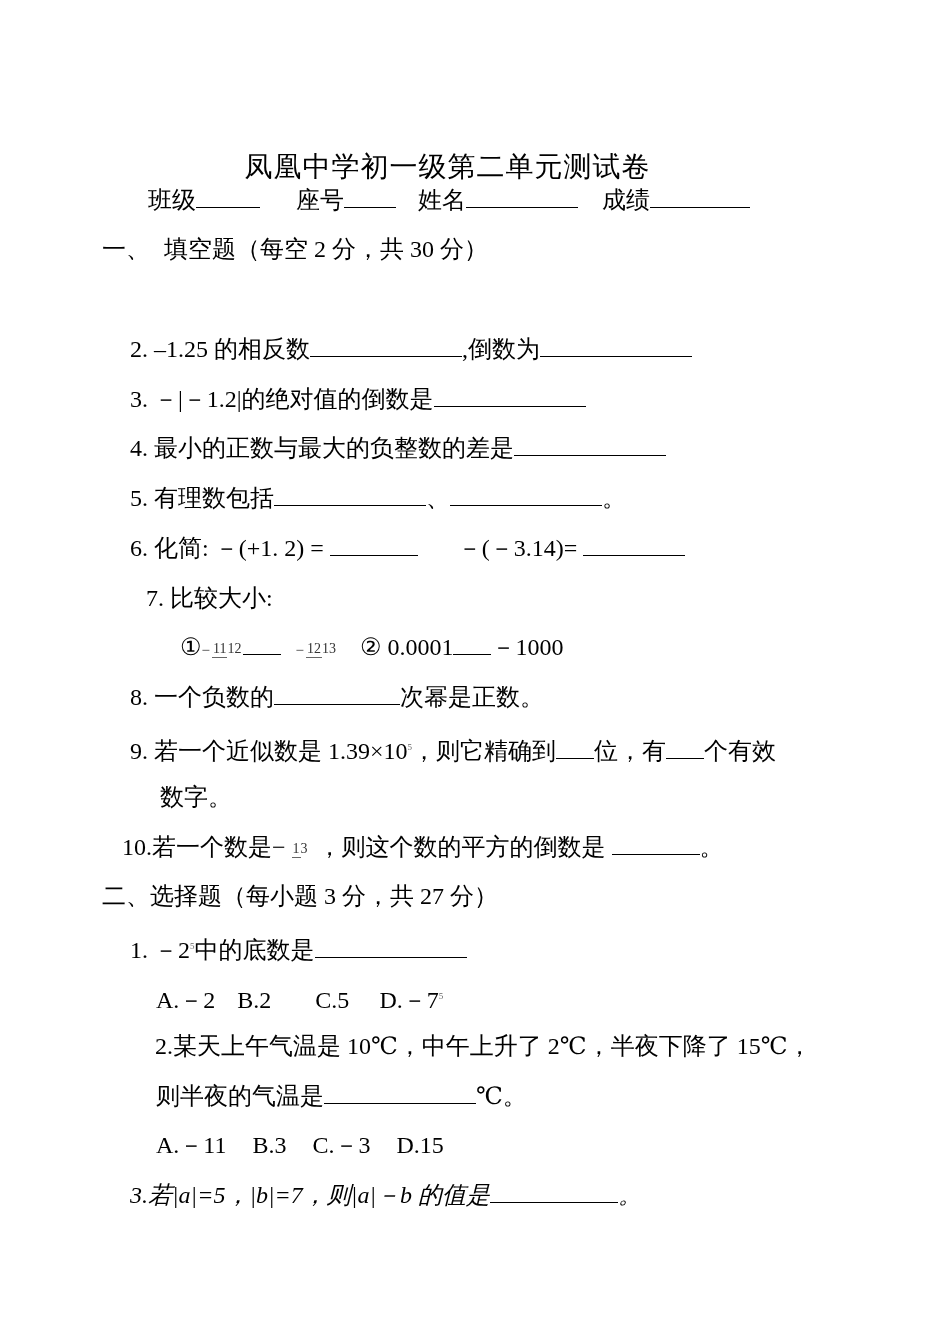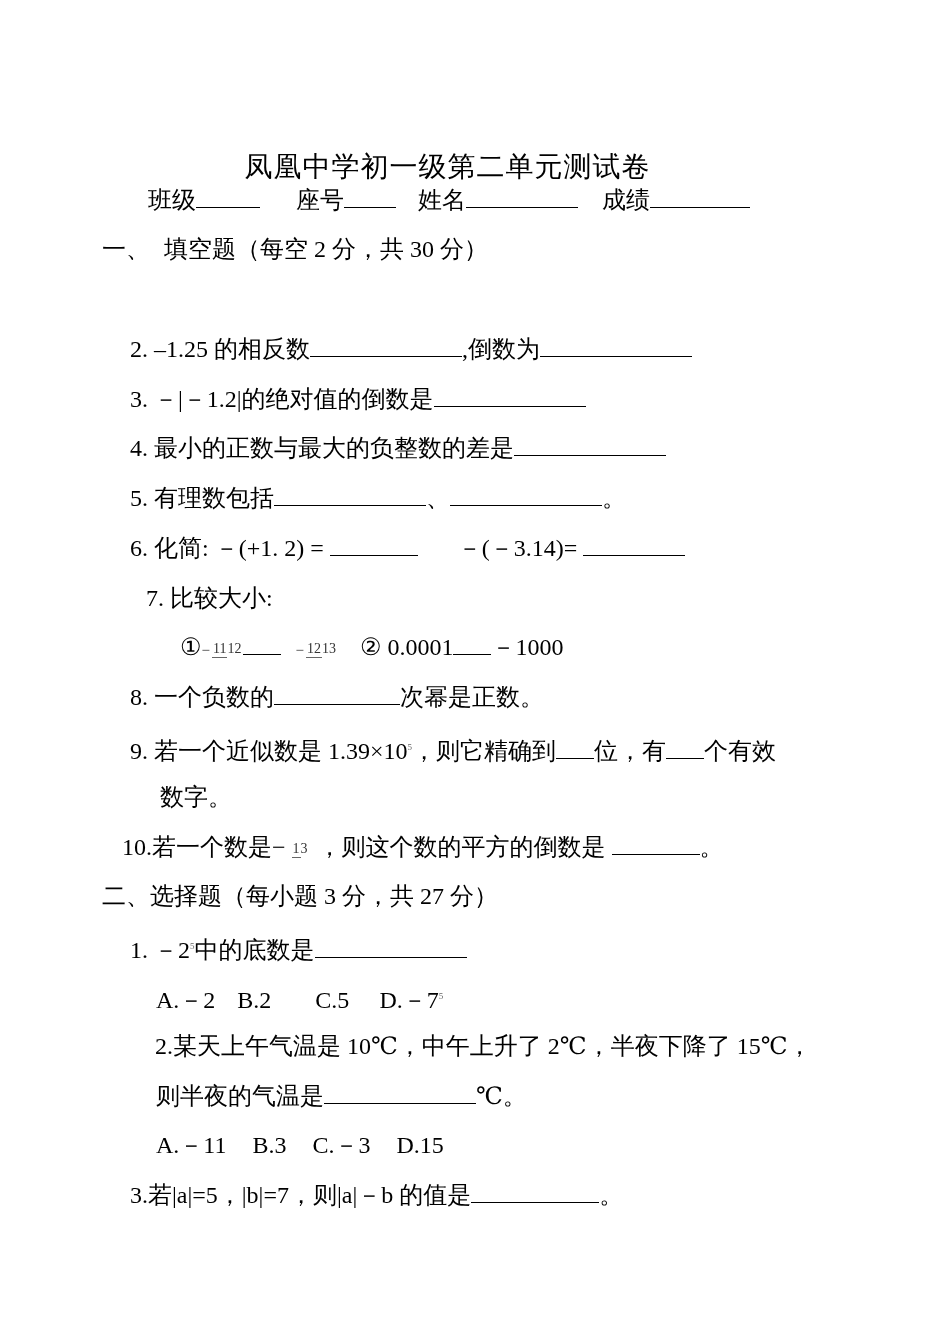--- a/index.html
+++ b/index.html
@@ -118,17 +118,17 @@
     <span>2.某天上午气温是 10℃，中午上升了 2℃，半夜下降了 15℃，</span>
   </div>
   <div class="line" style="top:1081px; left:156px;">
     <span>则半夜的气温是</span><span class="blank" style="width:152px"></span><span>℃。</span>
   </div>
 
   <div class="line" style="top:1130px; left:156px;">
     <span>A.－11</span><span style="display:inline-block;width:26px"></span><span>B.3</span><span style="display:inline-block;width:26px"></span><span>C.－3</span><span style="display:inline-block;width:26px"></span><span>D.15</span>
   </div>
 
-  <div class="line" style="top:1180px; left:130px;">
+  <div class="line" style="top:1180px; left:130px;font-style:italic;">
     <span>3.若|a|=5，|b|=7，则|a|－b 的值是</span><span class="blank" style="width:128px"></span><span>。</span>
   </div>
 
 </div>
 
 </body></html>

